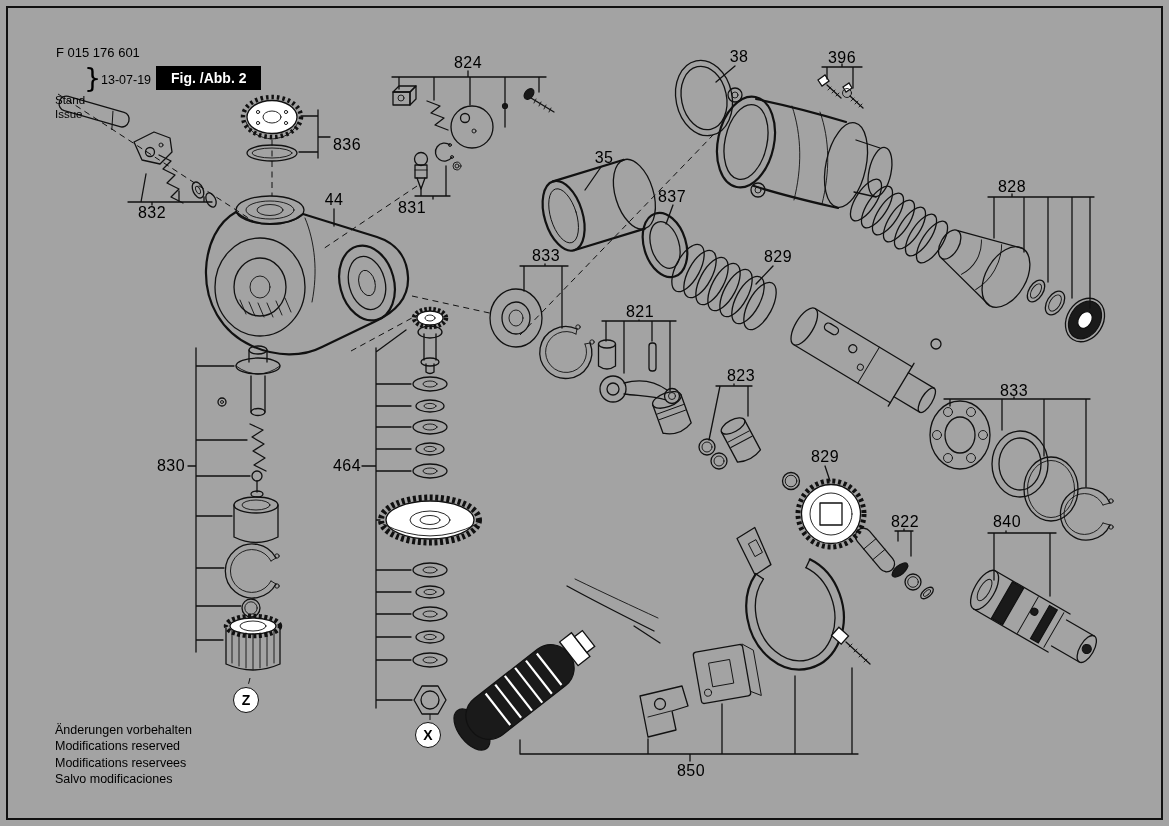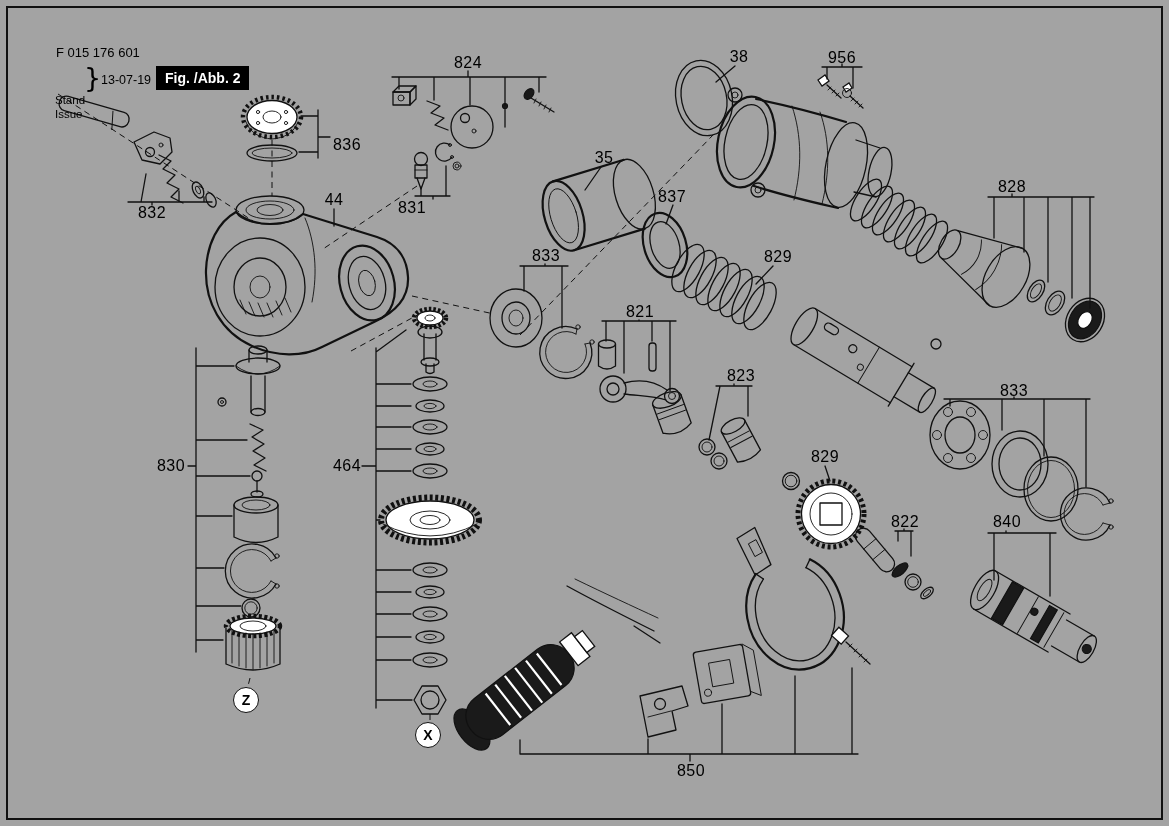--- a/index.html
+++ b/index.html
@@ -16,21 +16,21 @@
   .plabel{position:absolute;transform:translate(-50%,-50%);font-weight:normal;font-size:16px;
           letter-spacing:.4px;white-space:nowrap;}
   .marker{position:absolute;width:26px;height:26px;border:1.7px solid #111;border-radius:50%;
           background:#fff;box-sizing:border-box;display:flex;align-items:center;justify-content:center;
           font-weight:bold;font-size:14px;}
   .docnum{position:absolute;left:56px;top:45px;font-size:13px;}
   .si{position:absolute;left:55px;top:66px;font-size:11.5px;line-height:1.2;margin-top:28px;}
   .brace{position:absolute;left:84px;top:62px;font-size:27px;font-family:"DejaVu Sans",sans-serif;font-weight:400;}
   .dateTxt{position:absolute;left:101px;top:73px;font-size:12.5px;}
   .figbox{position:absolute;left:156px;top:66px;background:#000;color:#fff;font-weight:bold;
-          font-size:14px;padding:4px 9px;}
+          font-size:14px;padding:4px 15px;}
   .footer{position:absolute;left:55px;top:722px;font-size:12.5px;line-height:1.3;}
 </style>
 </head>
 <body>
 
 <div id="page">
 
 <svg width="1169" height="826" viewBox="0 0 1169 826">
 
   <rect x="7" y="7" width="1155" height="812" fill="none" stroke="#111" stroke-width="2"></rect>
@@ -474,31 +474,37 @@
   <div class="figbox">Fig. /Abb. 2</div>
 
   <div class="plabel" style="left:152px;top:213px">832</div>
   <div class="plabel" style="left:347px;top:145px">836</div>
   <div class="plabel" style="left:334px;top:200px">44</div>
   <div class="plabel" style="left:468px;top:63px">824</div>
   <div class="plabel" style="left:412px;top:208px">831</div>
   <div class="plabel" style="left:604px;top:158px">35</div>
   <div class="plabel" style="left:672px;top:197px">837</div>
   <div class="plabel" style="left:739px;top:57px">38</div>
-  <div class="plabel" style="left:842px;top:58px">956</div>
+  <div class="plabel" style="left:842px;top:58px">396</div>
   <div class="plabel" style="left:1012px;top:187px">828</div>
   <div class="plabel" style="left:546px;top:256px">833</div>
   <div class="plabel" style="left:778px;top:257px">829</div>
   <div class="plabel" style="left:640px;top:312px">821</div>
   <div class="plabel" style="left:741px;top:376px">823</div>
   <div class="plabel" style="left:1014px;top:391px">833</div>
   <div class="plabel" style="left:171px;top:466px">830</div>
   <div class="plabel" style="left:347px;top:466px">464</div>
   <div class="plabel" style="left:825px;top:457px">829</div>
   <div class="plabel" style="left:905px;top:522px">822</div>
   <div class="plabel" style="left:1007px;top:522px">840</div>
   <div class="plabel" style="left:691px;top:771px">850</div>
 
   <div class="marker" style="left:233px;top:687px">Z</div>
   <div class="marker" style="left:415px;top:722px">X</div>
 
+  <div class="footer">
+    <div>Änderungen vorbehalten</div>
+    <div>Modifications reserved</div>
+    <div>Modifications reservees</div>
+    <div>Salvo modificaciones</div>
+  </div>
 
 </div>
 
 </body></html>

